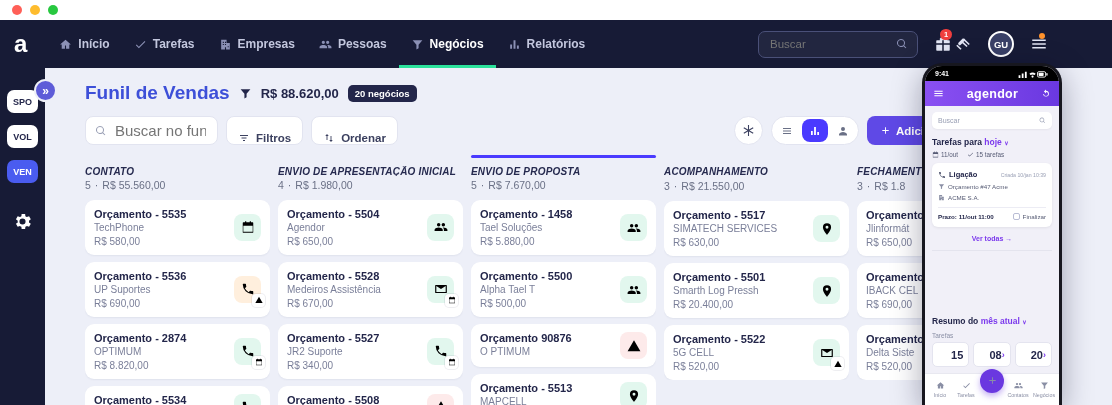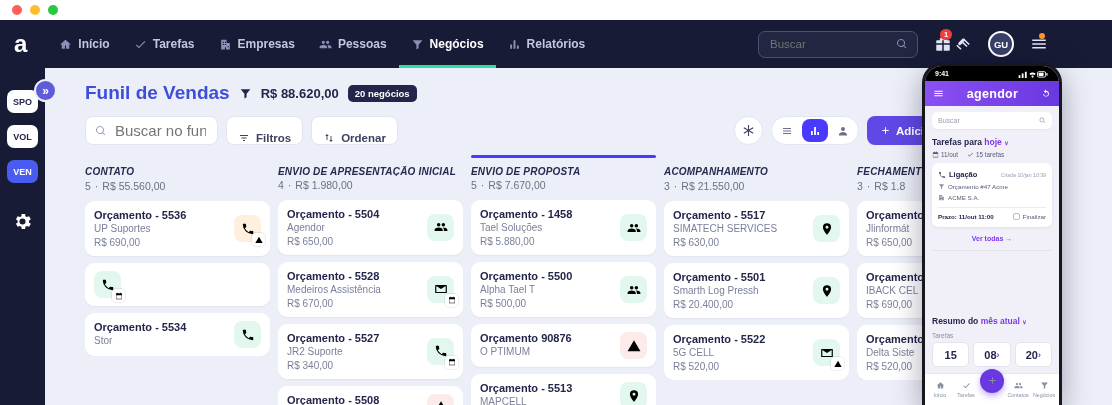--- a/index.html
+++ b/index.html
@@ -110,21 +110,21 @@
   .p-task-line{display:flex;align-items:center;gap:3px;font-size:6.2px;color:#565b74;margin-top:4px;}
   .p-task-line .ic{width:7px;height:7px;color:#8a8fa5;}
   .p-task-foot{border-top:1px solid #ececf4;margin-top:6px;padding-top:5px;display:flex;justify-content:space-between;align-items:center;}
   .p-deadline{font-size:6.2px;font-weight:bold;color:#23264a;white-space:nowrap;}
   .p-finish{display:flex;align-items:center;gap:3px;font-size:6.2px;color:#565b74;cursor:pointer;}
   .p-checkbox{width:7px;height:7px;border:1px solid #b9bdd4;border-radius:2px;background:#fff;}
   .p-see-all{margin-top:8px;text-align:center;font-size:7px;font-weight:600;color:#7c3aed;padding-bottom:8px;border-bottom:1px solid #e4e4ee;cursor:pointer;}
   .p-sum-title{margin-top:auto;}
   .p-sum-label{margin-top:6px;font-size:6.5px;color:#8a8fa5;}
   .p-stats{display:flex;gap:4px;margin-top:3px;}
-  .p-stat{flex:1;height:25px;background:#fff;border:1px solid #e4e4ef;border-radius:5px;display:flex;align-items:center;justify-content:center;padding:0 5px;cursor:pointer;min-width:0;}
+  .p-stat{flex:1;height:25px;background:#fff;border:1px solid #e4e4ef;border-radius:5px;display:flex;align-items:center;justify-content:flex-end;padding:0 5px;cursor:pointer;min-width:0;}
   .p-stat-val{font-size:11px;font-weight:bold;color:#23264a;}
   .p-stat-ch{font-size:9px;color:#7c3aed;font-weight:bold;}
   .p-nav{position:absolute;left:0;right:0;bottom:0;height:32px;background:#fff;border-top:1px solid #e8e8f0;display:flex;align-items:center;justify-content:space-around;padding:0 2px;}
   .p-nav-item{display:flex;flex-direction:column;align-items:center;gap:2px;font-size:5.3px;color:#8a8fa5;flex:1;cursor:pointer;}
   .p-nav-item .ic{width:9px;height:9px;color:#8a8fa5;}
   .p-nav-label:empty{display:none;}
   .p-fab{width:24px;height:24px;border-radius:50%;background:#6a38e0;color:#fff;display:flex;align-items:center;justify-content:center;transform:translateY(-9px);box-shadow:0 3px 6px rgba(106,56,224,.4);}
   .p-fab .ic{width:11px;height:11px;}
 </style>
 </head>
@@ -329,36 +329,53 @@
       <div class="col">
         <div class="col-title">CONTATO</div>
         <div class="col-sum">
           <span>5</span>
           <span>·</span>
           <span>R$ 55.560,00</span>
         </div>
         <div class="cards">
           <div class="card">
             <div class="card-main">
+                <div class="card-title">Orçamento - 5535</div>
+                <div class="card-company">TechPhone</div>
+                <div class="card-value">R$ 580,00</div>
+              </div>
+            <div class="card-icon tone-green">
+                <svg viewBox="0 0 24 24">
+                  <path d="M7 2h2v2h6V2h2v2h3a1 1 0 0 1 1 1v16a1 1 0 0 1-1 1H4a1 1 0 0 1-1-1V5a1 1 0 0 1 1-1h3zm13 8H4v10h16z"></path>
+                </svg>
+              </div>
+          </div>
+          <div class="card">
+            <div class="card-main">
                 <div class="card-title">Orçamento - 5536</div>
                 <div class="card-company">UP Suportes</div>
                 <div class="card-value">R$ 690,00</div>
               </div>
             <div class="card-icon tone-orange">
                 <svg viewBox="0 0 24 24">
                   <path d="M6.6 10.8a15 15 0 0 0 6.6 6.6l2.2-2.2a1 1 0 0 1 1-.2 11.4 11.4 0 0 0 3.6.6 1 1 0 0 1 1 1V20a1 1 0 0 1-1 1A17 17 0 0 1 3 4a1 1 0 0 1 1-1h3.5a1 1 0 0 1 1 1 11.4 11.4 0 0 0 .6 3.6 1 1 0 0 1-.3 1z"></path>
                 </svg>
                 <span class="sub tone-orange">
                   <svg viewBox="0 0 24 24">
                     <path d="M12 2 1 21h22zm1 14h-2v2h2zm0-7h-2v5h2z"></path>
                   </svg>
                 </span>
               </div>
           </div>
           <div class="card">
+            <div class="card-main">
+                <div class="card-title">Orçamento - 2874</div>
+                <div class="card-company">OPTIMUM</div>
+                <div class="card-value">R$ 8.820,00</div>
+              </div>
             <div class="card-icon tone-green">
                 <svg viewBox="0 0 24 24">
                   <path d="M6.6 10.8a15 15 0 0 0 6.6 6.6l2.2-2.2a1 1 0 0 1 1-.2 11.4 11.4 0 0 0 3.6.6 1 1 0 0 1 1 1V20a1 1 0 0 1-1 1A17 17 0 0 1 3 4a1 1 0 0 1 1-1h3.5a1 1 0 0 1 1 1 11.4 11.4 0 0 0 .6 3.6 1 1 0 0 1-.3 1z"></path>
                 </svg>
                 <span class="sub tone-green">
                   <svg viewBox="0 0 24 24">
                     <path d="M7 2h2v2h6V2h2v2h3a1 1 0 0 1 1 1v16a1 1 0 0 1-1 1H4a1 1 0 0 1-1-1V5a1 1 0 0 1 1-1h3zm13 8H4v10h16z"></path>
                   </svg>
                 </span>
               </div>

